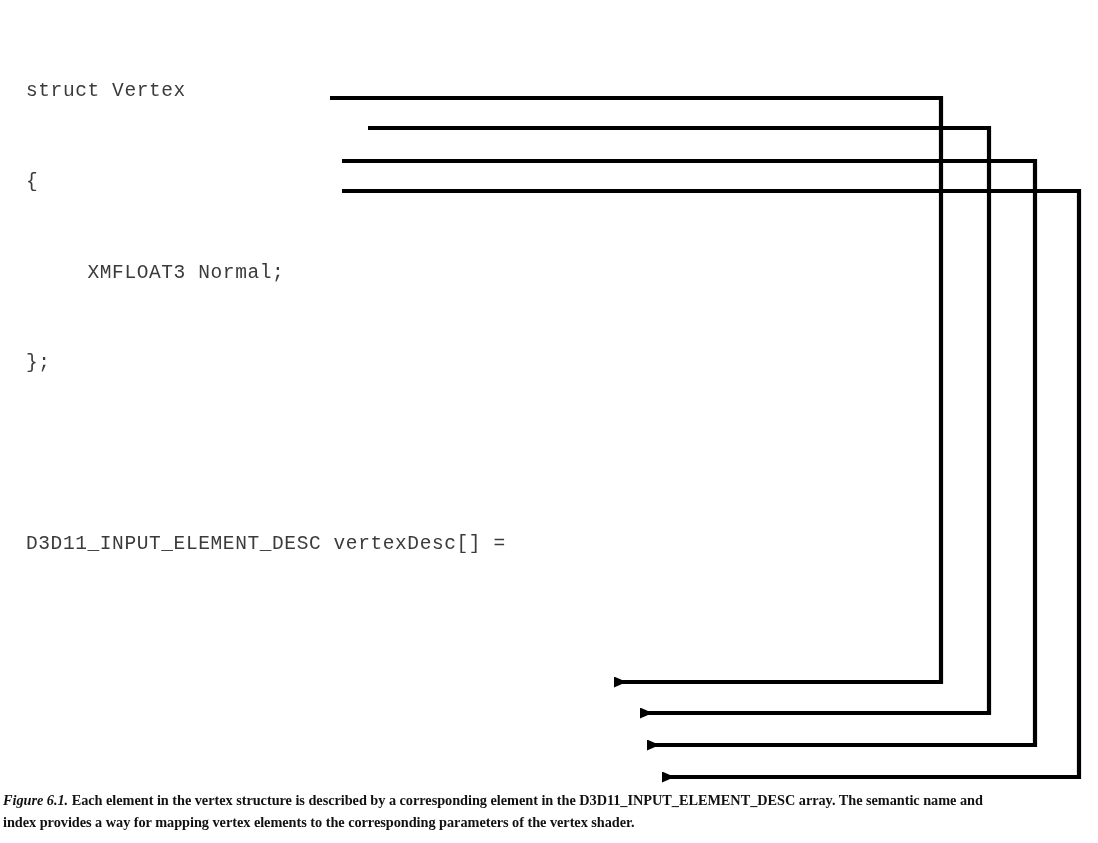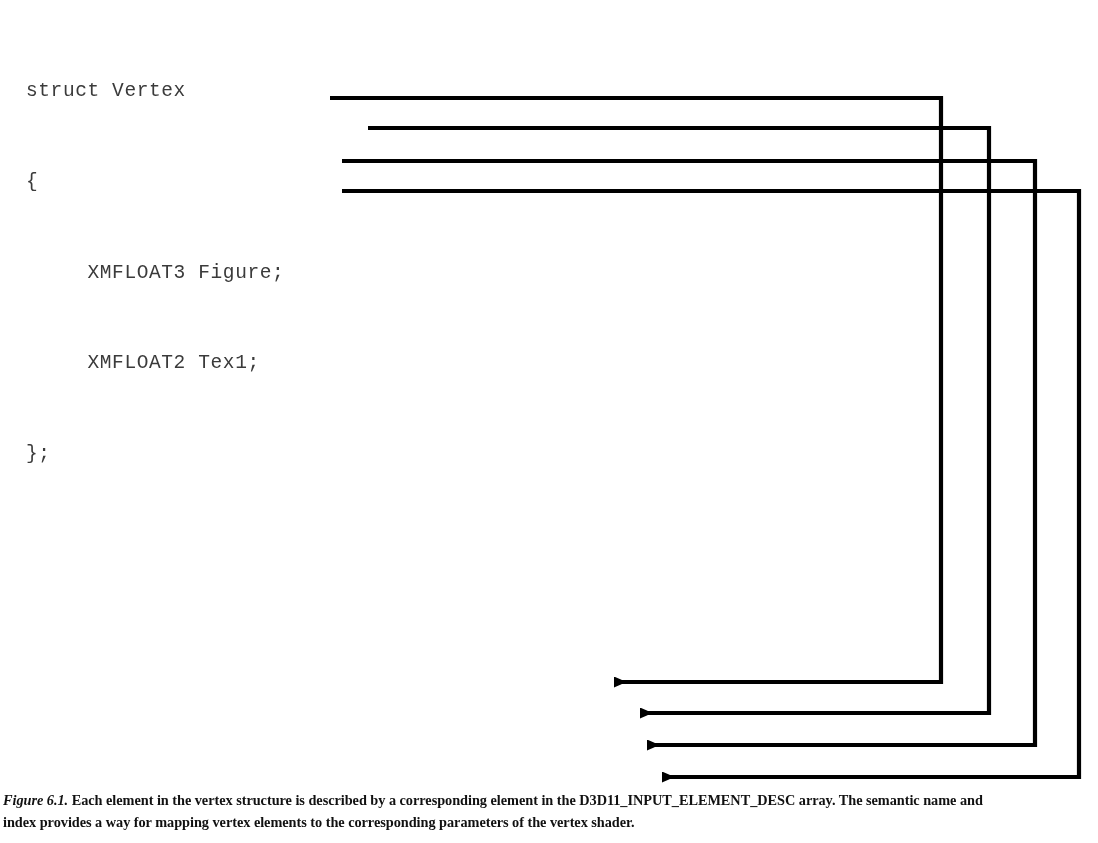--- a/index.html
+++ b/index.html
@@ -73,24 +73,24 @@
   }
 </style>
 </head>
 <body>
 
 <div id="figure">
 
   <div class="code">
     <span class="ln">struct Vertex</span>
     <span class="ln">{</span>
-    <span class="ln">     XMFLOAT3 Figure;</span>
-    <span class="ln">     XMFLOAT2 Tex1;</span>
+    <span class="ln">     XMFLOAT3 Normal;</span>
     <span class="ln">};</span>
     <span class="ln blank"></span>
+    <span class="ln">D3D11_INPUT_ELEMENT_DESC vertexDesc[] =</span>
     
     
     
     
     
     
     
     
     
     

